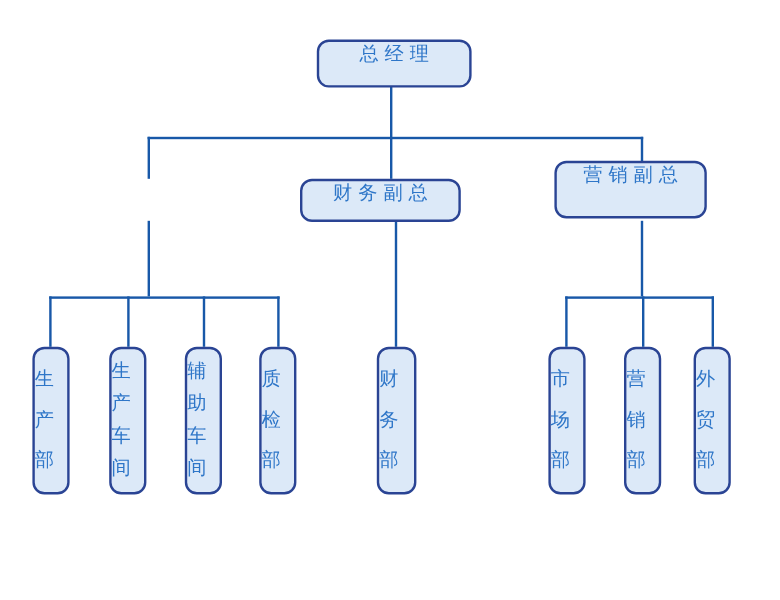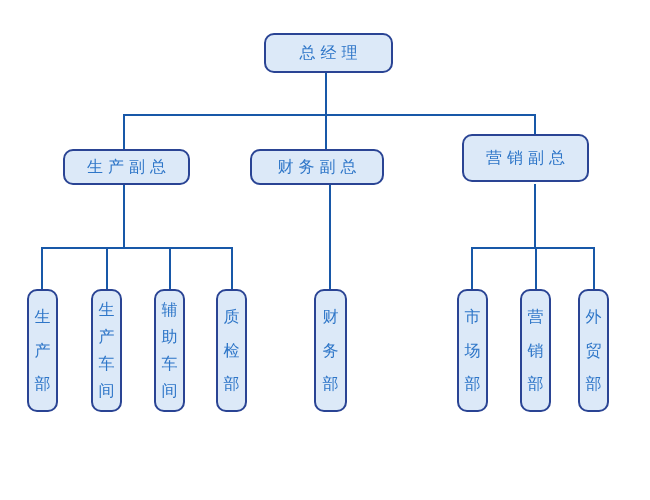--- a/index.html
+++ b/index.html
@@ -21,21 +21,21 @@
   .line { position: absolute; background: var(--line); }
   .line-h { height: 2px; }
   .line-v { width: 2px; }
   .node {
     position: absolute;
     box-sizing: border-box;
     background: var(--box-fill);
     border: 2px solid var(--box-border);
     border-radius: 10px;
     display: flex;
-    align-items: center;
+    align-items: flex-start;
     justify-content: center;
     color: var(--text);
     font-size: 16px;
   }
   .node .label {
     letter-spacing: 5px;
     text-indent: 5px;
     white-space: nowrap;
   }
   .vnode {
@@ -69,23 +69,20 @@
   <div class="line line-v" style="left:534px;top:184px;height:63px"></div>
   <div class="line line-h" style="left:471px;top:247px;width:124px"></div>
   <div class="line line-v" style="left:471px;top:247px;height:42px"></div>
   <div class="line line-v" style="left:535px;top:247px;height:42px"></div>
   <div class="line line-v" style="left:593px;top:247px;height:42px"></div>
 
   <div class="node" style="left:264px;top:33px;width:129px;height:40px">
     <span class="label">总经理</span>
   </div>
 
-  <div class="node" style="left:63px;top:149px;width:127px;height:36px">
-    <span class="label">生产副总</span>
-  </div>
   <div class="node" style="left:250px;top:149px;width:134px;height:36px">
     <span class="label">财务副总</span>
   </div>
   <div class="node" style="left:462px;top:134px;width:127px;height:48px">
     <span class="label">营销副总</span>
   </div>
 
   <div class="node vnode" style="left:27px;top:289px">
       <span>生</span>
       <span>产</span>

